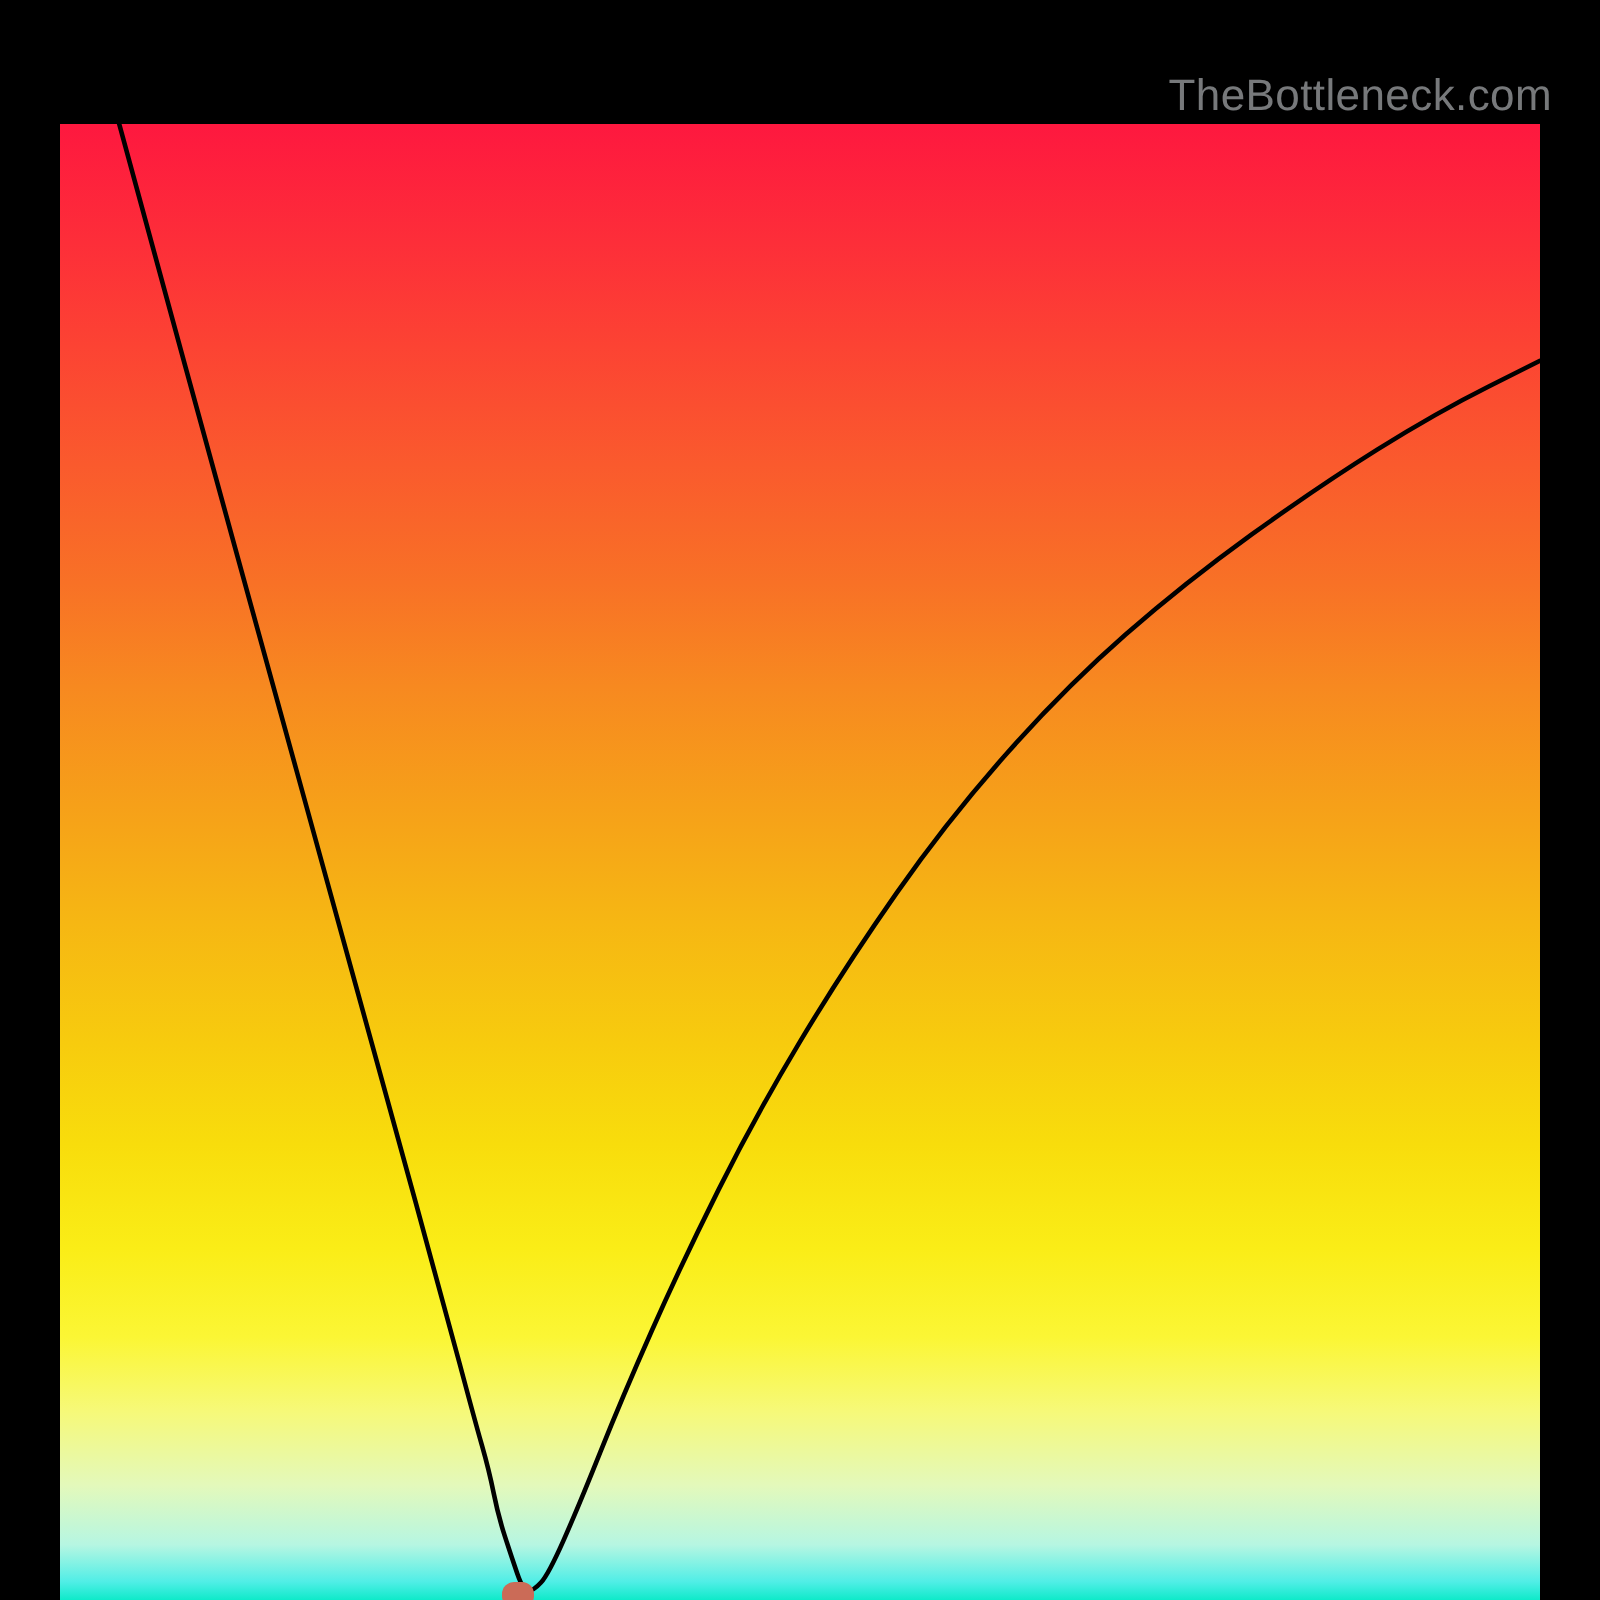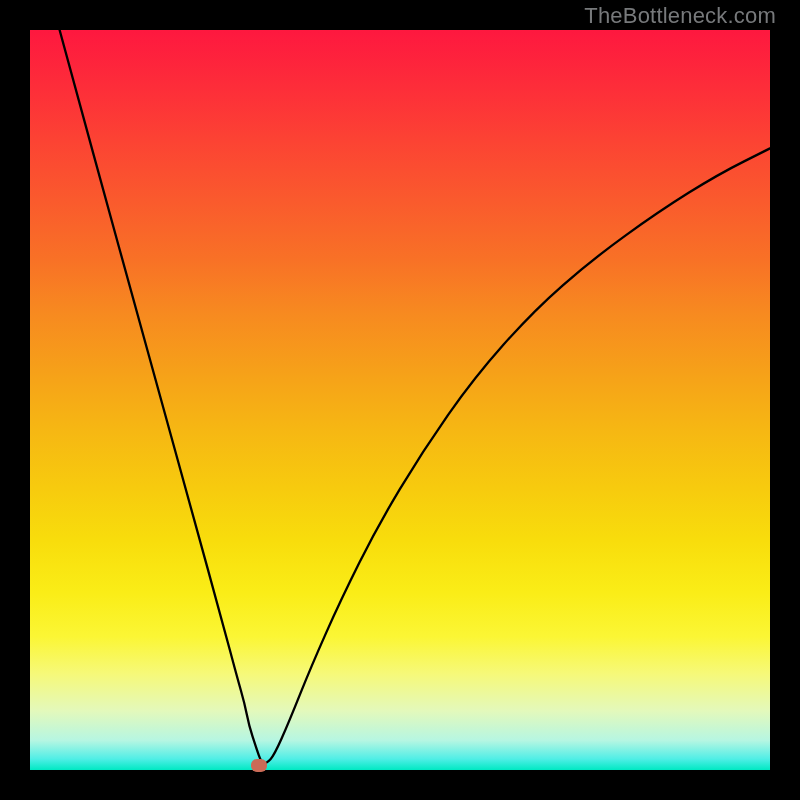--- a/index.html
+++ b/index.html
@@ -2,20 +2,21 @@
 <html><head>
 <meta charset="utf-8">
 <style>
   * { margin: 0; padding: 0; box-sizing: border-box; }
   html, body { width: 800px; height: 800px; overflow: hidden; background: #000; }
   .frame {
     position: relative;
     width: 800px;
     height: 644px;
     background: #000;
+    margin-top: 32px;
   }
   .attribution {
     position: absolute;
     top: 3px;
     right: 24px;
     font-family: Arial, Helvetica, sans-serif;
     font-size: 22px;
     color: #77797b;
     letter-spacing: 0.2px;
   }

